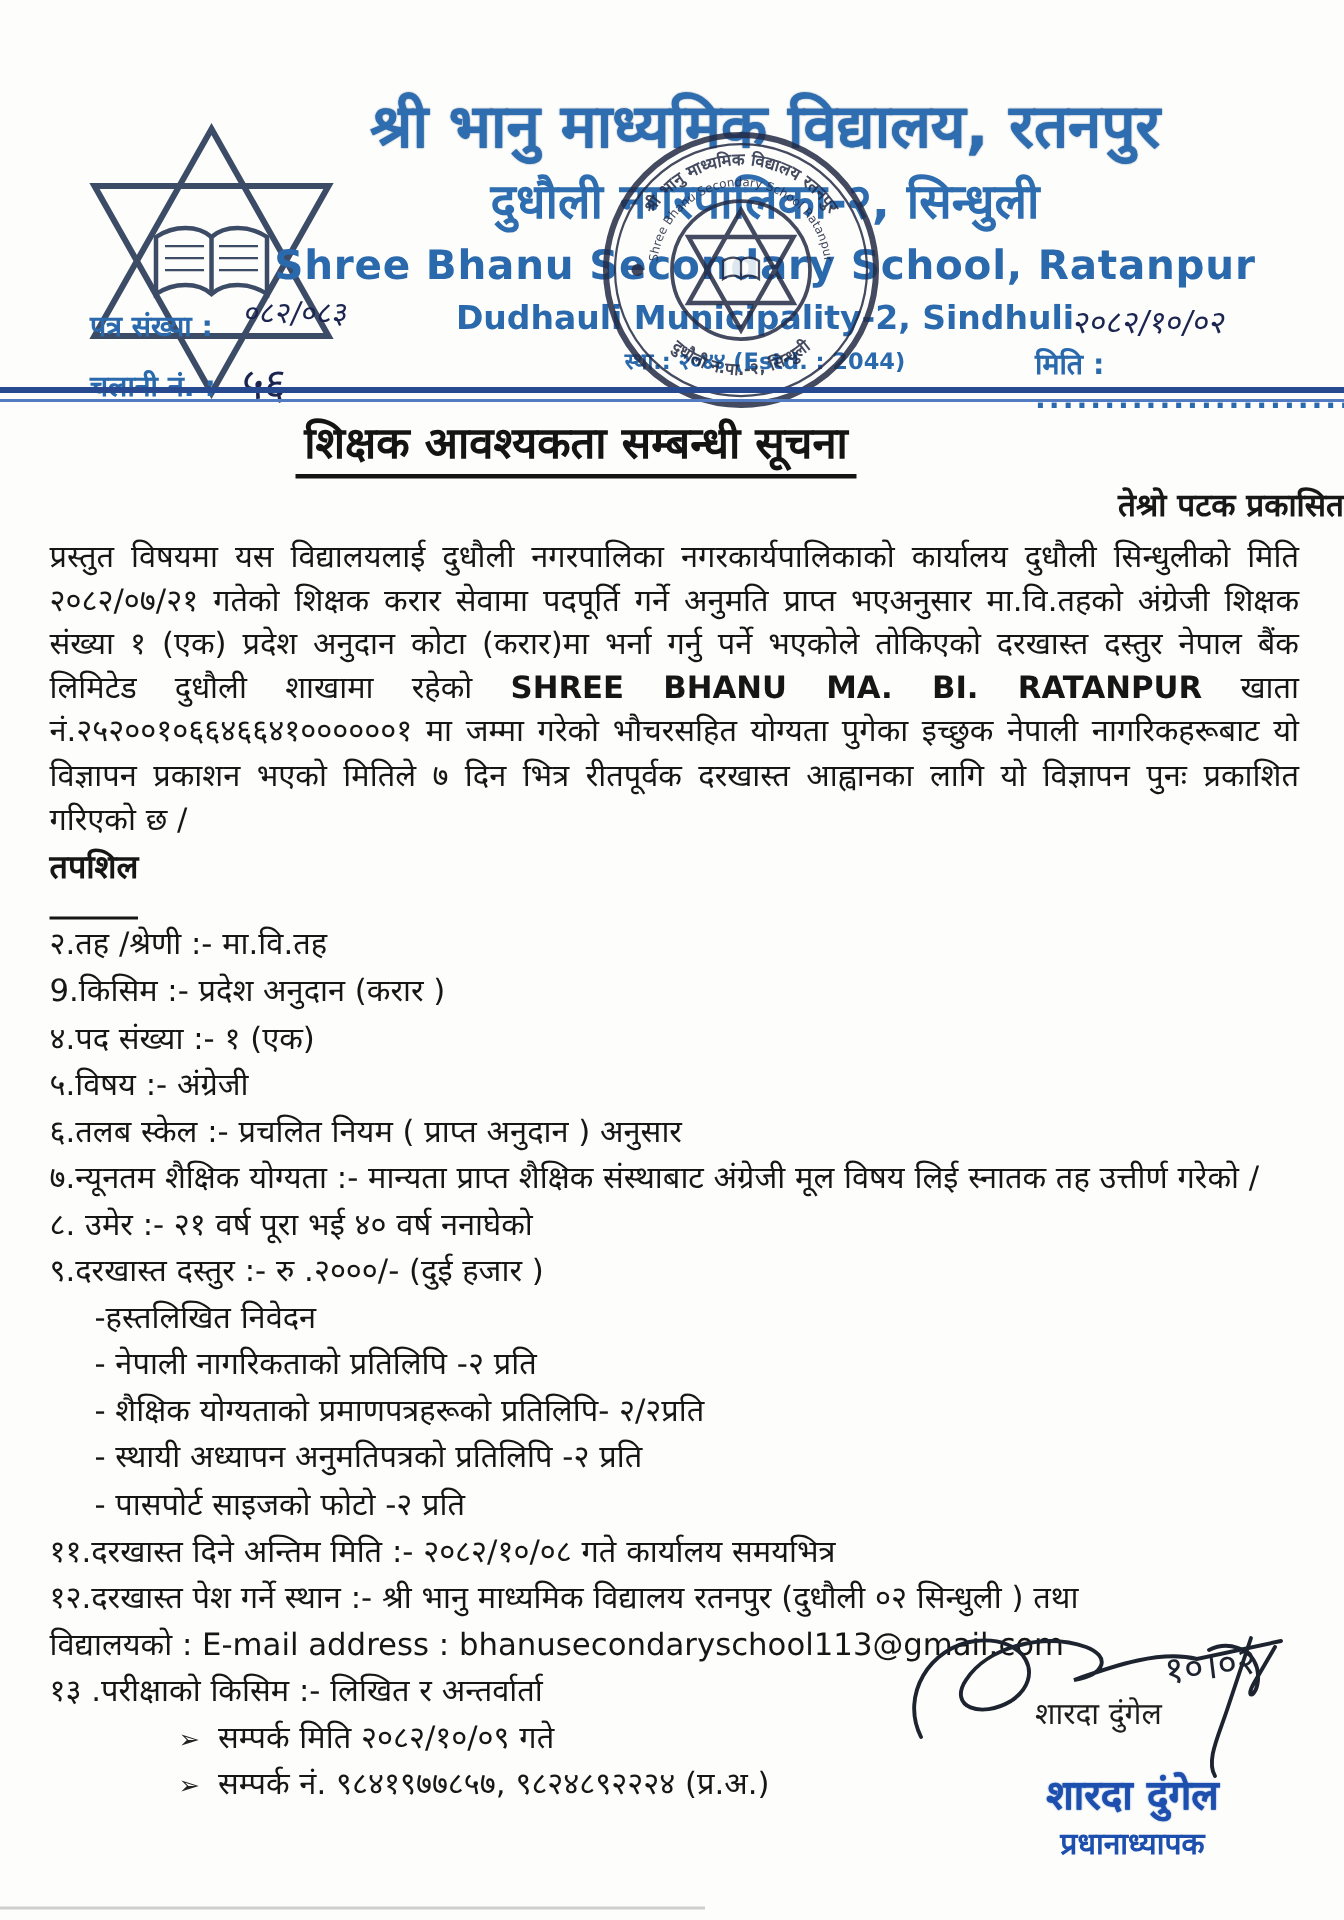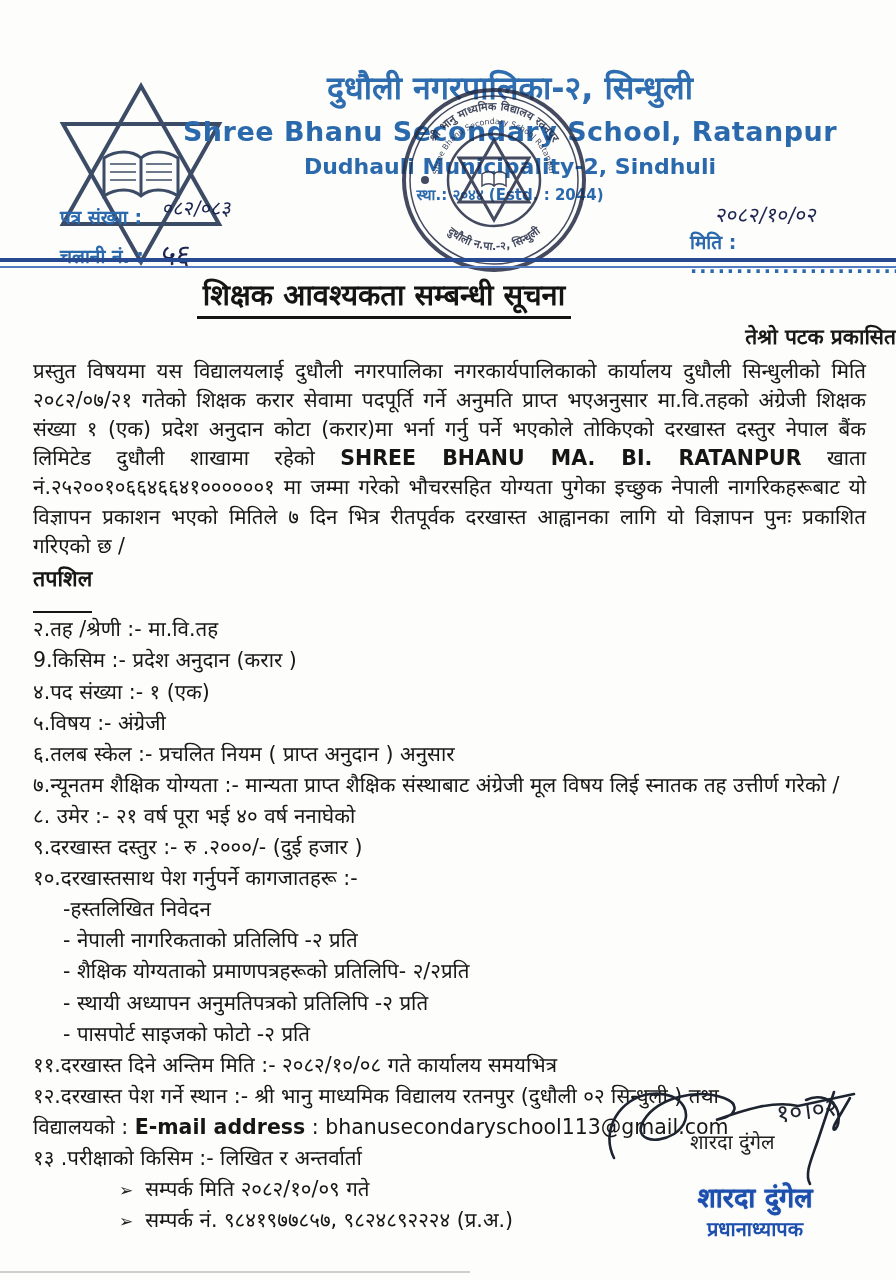--- a/index.html
+++ b/index.html
@@ -35,21 +35,21 @@
   .subtitle{position:absolute;left:0;top:322px;width:896px;text-align:right;
             font-size:21px;font-weight:bold;color:#181818;}
 
   .content{position:absolute;left:33px;top:357px;width:833px;font-size:20.5px;line-height:1.42;color:#161616;}
   .body-p{margin:0;text-align:justify;}
   .acct{font-weight:bold;}
   .details-heading{display:inline-block;font-weight:bold;font-size:21.5px;margin-top:3px;
                    border-bottom:2.5px solid #161616;padding-bottom:17px;}
   .item{margin-top:2px;}
   .sub{padding-left:30px;}
-  .email-line .elabel{font-weight:bold;text-align:center;}
+  .email-line .elabel{font-weight:normal;text-align:center;}
   .contact{padding-left:86px;display:flex;align-items:baseline;gap:12px;margin-top:2px;}
   .arrow-glyph{font-size:17px;color:#222;}
 
   
   .sig-area{position:absolute;left:598px;top:1078px;width:290px;height:110px;}
   .sig-printed{position:absolute;left:92px;top:50px;font-size:20px;color:#1d1d1d;white-space:nowrap;}
   .sig-date{position:absolute;left:178px;top:14px;font-size:25px;color:#1d2430;transform:rotate(-7deg);white-space:nowrap;}
   .sig-blue{position:absolute;left:636px;top:1182px;width:238px;text-align:center;color:#1d4fae;line-height:1.2;}
   .sig-name{font-size:27px;font-weight:bold;text-shadow:0 0 1px #1d4fae;}
   .sig-role{font-size:20px;font-weight:bold;margin-top:3px;}
@@ -74,20 +74,21 @@
         <line x1="58" y1="92" x2="84" y2="92" stroke-width="1.5"></line>
         <line x1="58" y1="100" x2="84" y2="100" stroke-width="1.5"></line>
         <line x1="94" y1="84" x2="120" y2="84" stroke-width="1.5"></line>
         <line x1="94" y1="92" x2="120" y2="92" stroke-width="1.5"></line>
         <line x1="94" y1="100" x2="120" y2="100" stroke-width="1.5"></line>
       </g>
     </svg>
   </div>
 
   <div class="hdr">
+    <div class="np-name">श्री भानु माध्यमिक विद्यालय, रतनपुर</div>
     <div class="np-addr">दुधौली नगरपालिका-२, सिन्धुली</div>
     <div class="en-name">Shree Bhanu Secondary School, Ratanpur</div>
     <div class="en-addr">Dudhauli Municipality-2, Sindhuli</div>
     <div class="estd">स्था.: २०४४ (Estd. : 2044)</div>
   </div>
 
   <div class="stamp">
     <svg width="192" height="192" viewBox="0 0 192 192">
       <defs>
         <path id="stampTop" d="M 26,96 A 70,70 0 0 1 166,96"></path>
@@ -150,21 +151,20 @@
     <div><span class="details-heading">तपशिल</span></div>
 
     <div class="item">२.तह /श्रेणी :- मा.वि.तह</div>
     <div class="item">9.किसिम :- प्रदेश अनुदान (करार )</div>
     <div class="item">४.पद संख्या :- १  (एक)</div>
     <div class="item">५.विषय :- अंग्रेजी</div>
     <div class="item">६.तलब स्केल :-  प्रचलित नियम ( प्राप्त अनुदान ) अनुसार</div>
     <div class="item">७.न्यूनतम शैक्षिक योग्यता :- मान्यता प्राप्त शैक्षिक संस्थाबाट अंग्रेजी मूल विषय लिई स्नातक तह उत्तीर्ण गरेको /</div>
     <div class="item">८. उमेर :- २१ वर्ष पूरा भई ४० वर्ष ननाघेको</div>
     <div class="item">९.दरखास्त दस्तुर :- रु .२०००/- (दुई हजार  )</div>
-    <div class="item">१०.दरखास्तसाथ पेश गर्नुपर्ने कागजातहरू :-</div>
     <div class="item sub">-हस्तलिखित निवेदन</div>
     <div class="item sub">- नेपाली नागरिकताको प्रतिलिपि -२ प्रति</div>
     <div class="item sub">- शैक्षिक योग्यताको प्रमाणपत्रहरूको प्रतिलिपि- २/२प्रति</div>
     <div class="item sub">- स्थायी अध्यापन अनुमतिपत्रको प्रतिलिपि -२ प्रति</div>
     <div class="item sub">- पासपोर्ट साइजको फोटो -२ प्रति</div>
     <div class="item">११.दरखास्त दिने अन्तिम मिति :- २०८२/१०/०८ गते कार्यालय समयभित्र</div>
     <div class="item">१२.दरखास्त पेश गर्ने स्थान :- श्री भानु माध्यमिक विद्यालय रतनपुर (दुधौली ०२ सिन्धुली ) तथा</div>
     <div class="item email-line"><span>विद्यालयको : </span><span class="elabel">E-mail address</span><span> : </span><span>bhanusecondaryschool113@gmail.com</span></div>
     <div class="item">१३ .परीक्षाको किसिम :- लिखित र अन्तर्वार्ता</div>
 

